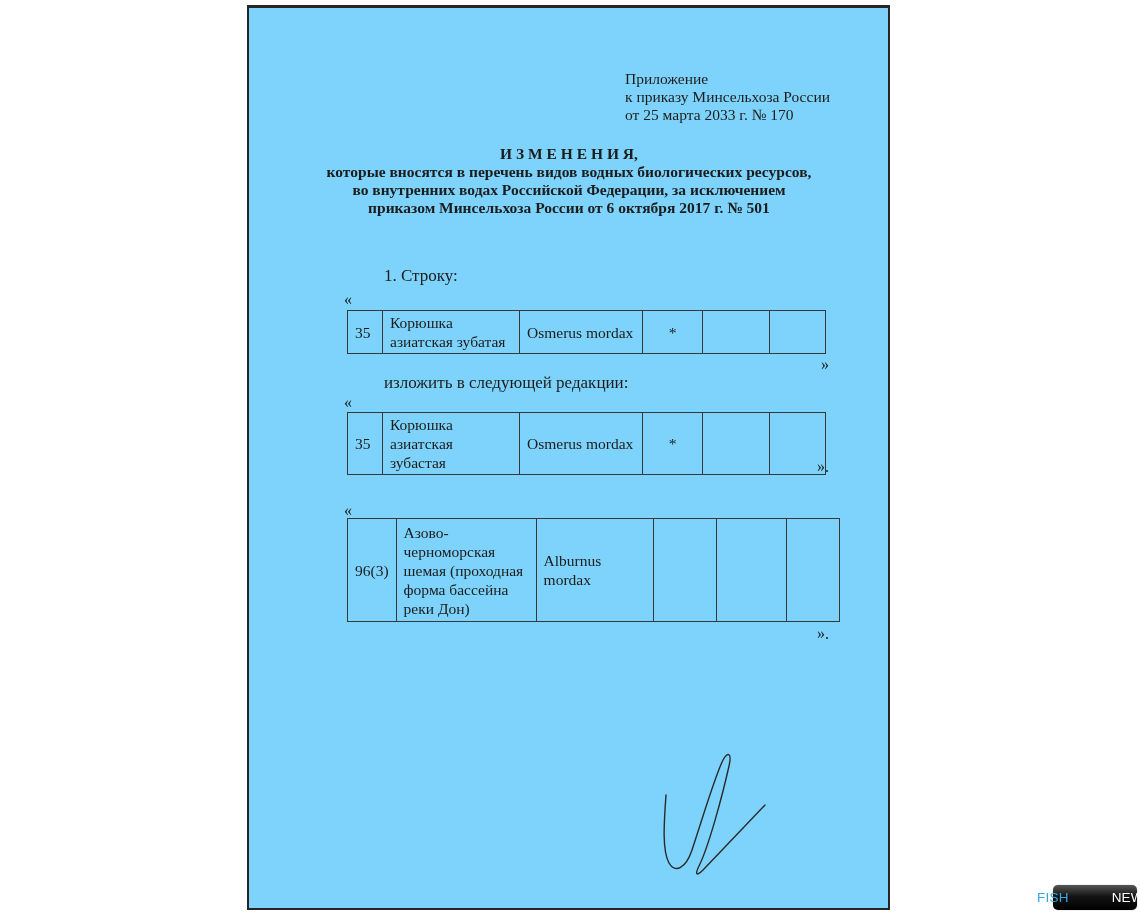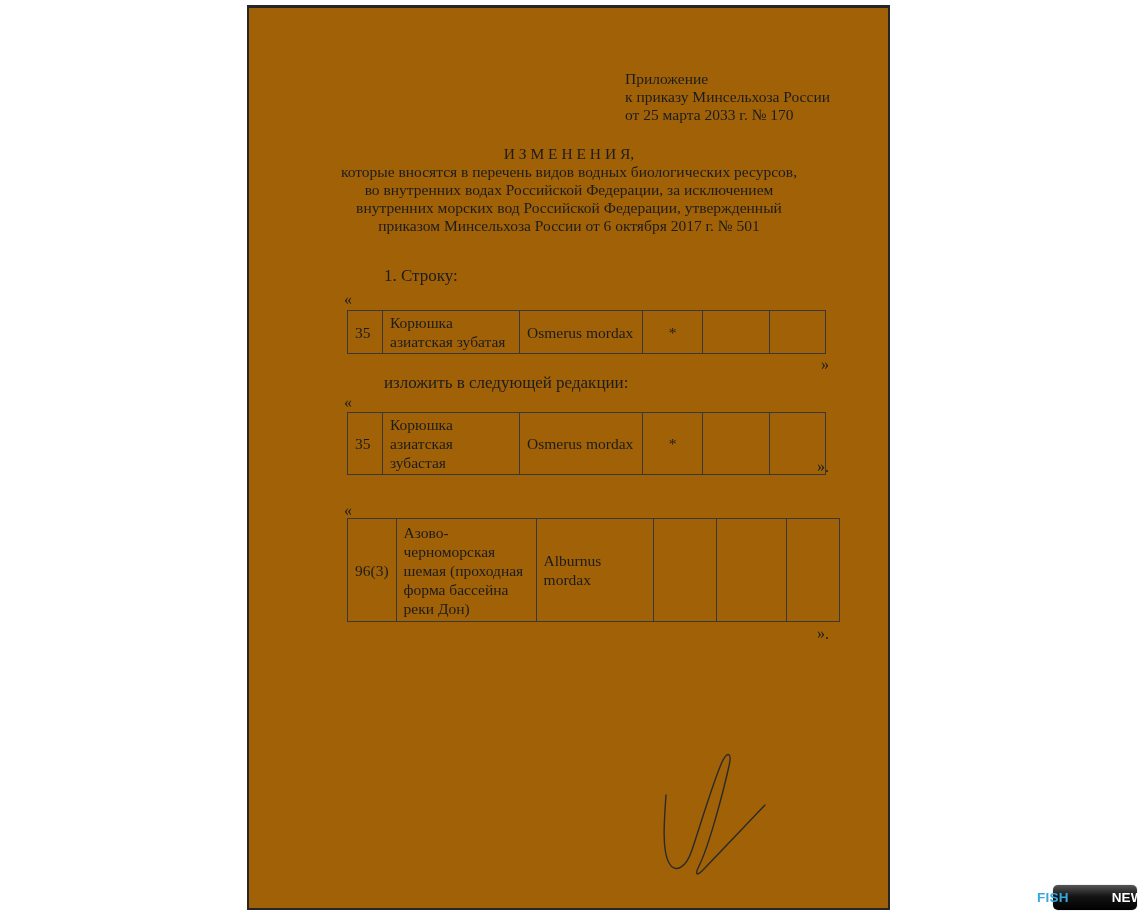--- a/index.html
+++ b/index.html
@@ -9,39 +9,39 @@
     font-family: "Liberation Serif", "DejaVu Serif", serif;
     color: #1c1c1c;
     position: relative;
     overflow: hidden;
   }
 
   .page {
     position: absolute;
     left: 247px; top: 5px;
     width: 639px; height: 900px;
-    background: #a16207;
+    background: #7dd3fc;
     border: 2px solid #262626;
     border-top-width: 3px;
   }
 
   .annex {
     position: absolute;
     left: 376px; top: 62px;
     font-size: 15.5px;
     line-height: 18px;
     white-space: nowrap;
   }
 
   .title-block {
     position: absolute;
     left: 40px; top: 137px;
     width: 560px;
     text-align: center;
-    font-weight: normal;
+    font-weight: bold;
     font-size: 15.5px;
     line-height: 18px;
   }
 
   .para {
     position: absolute;
     left: 135px;
     font-size: 17px;
     line-height: 18px;
   }
@@ -89,21 +89,21 @@
     position: absolute;
     left: 1053px; top: 885px;
     width: 84px; height: 25px;
     border-radius: 5px;
     background: linear-gradient(to bottom, #555555 0%, #141414 45%, #000000 100%);
     box-shadow: 0 0 1px rgba(0,0,0,0.6);
     display: flex;
     align-items: center;
     justify-content: center;
     font-family: "Liberation Sans", "DejaVu Sans", sans-serif;
-    font-weight: bold;
+    font-weight: normal;
     font-size: 13.5px;
     letter-spacing: 0.2px;
     user-select: none;
     gap: 21px;
   }
 </style>
 </head>
 <body>
 
 <div class="page">
@@ -111,21 +111,20 @@
   <div class="annex">
     <div>Приложение</div>
     <div>к приказу Минсельхоза России</div>
     <div>от 25 марта 2033 г. № 170</div>
   </div>
 
   <div class="title-block">
     <div>И З М Е Н Е Н И Я,</div>
     <div>которые вносятся в перечень видов водных биологических ресурсов,</div>
     <div>во внутренних водах Российской Федерации, за исключением</div>
-    <div>внутренних морских вод Российской Федерации, утвержденный</div>
     <div>приказом Минсельхоза России от 6 октября 2017 г. № 501</div>
   </div>
 
   <div class="para" style="top:259px">1. Строку:</div>
 
   <div class="quote-open" style="top:284px">«</div>
 
   <table class="doc t-small" style="top:302px">
     <colgroup>
       <col style="width:35px">

